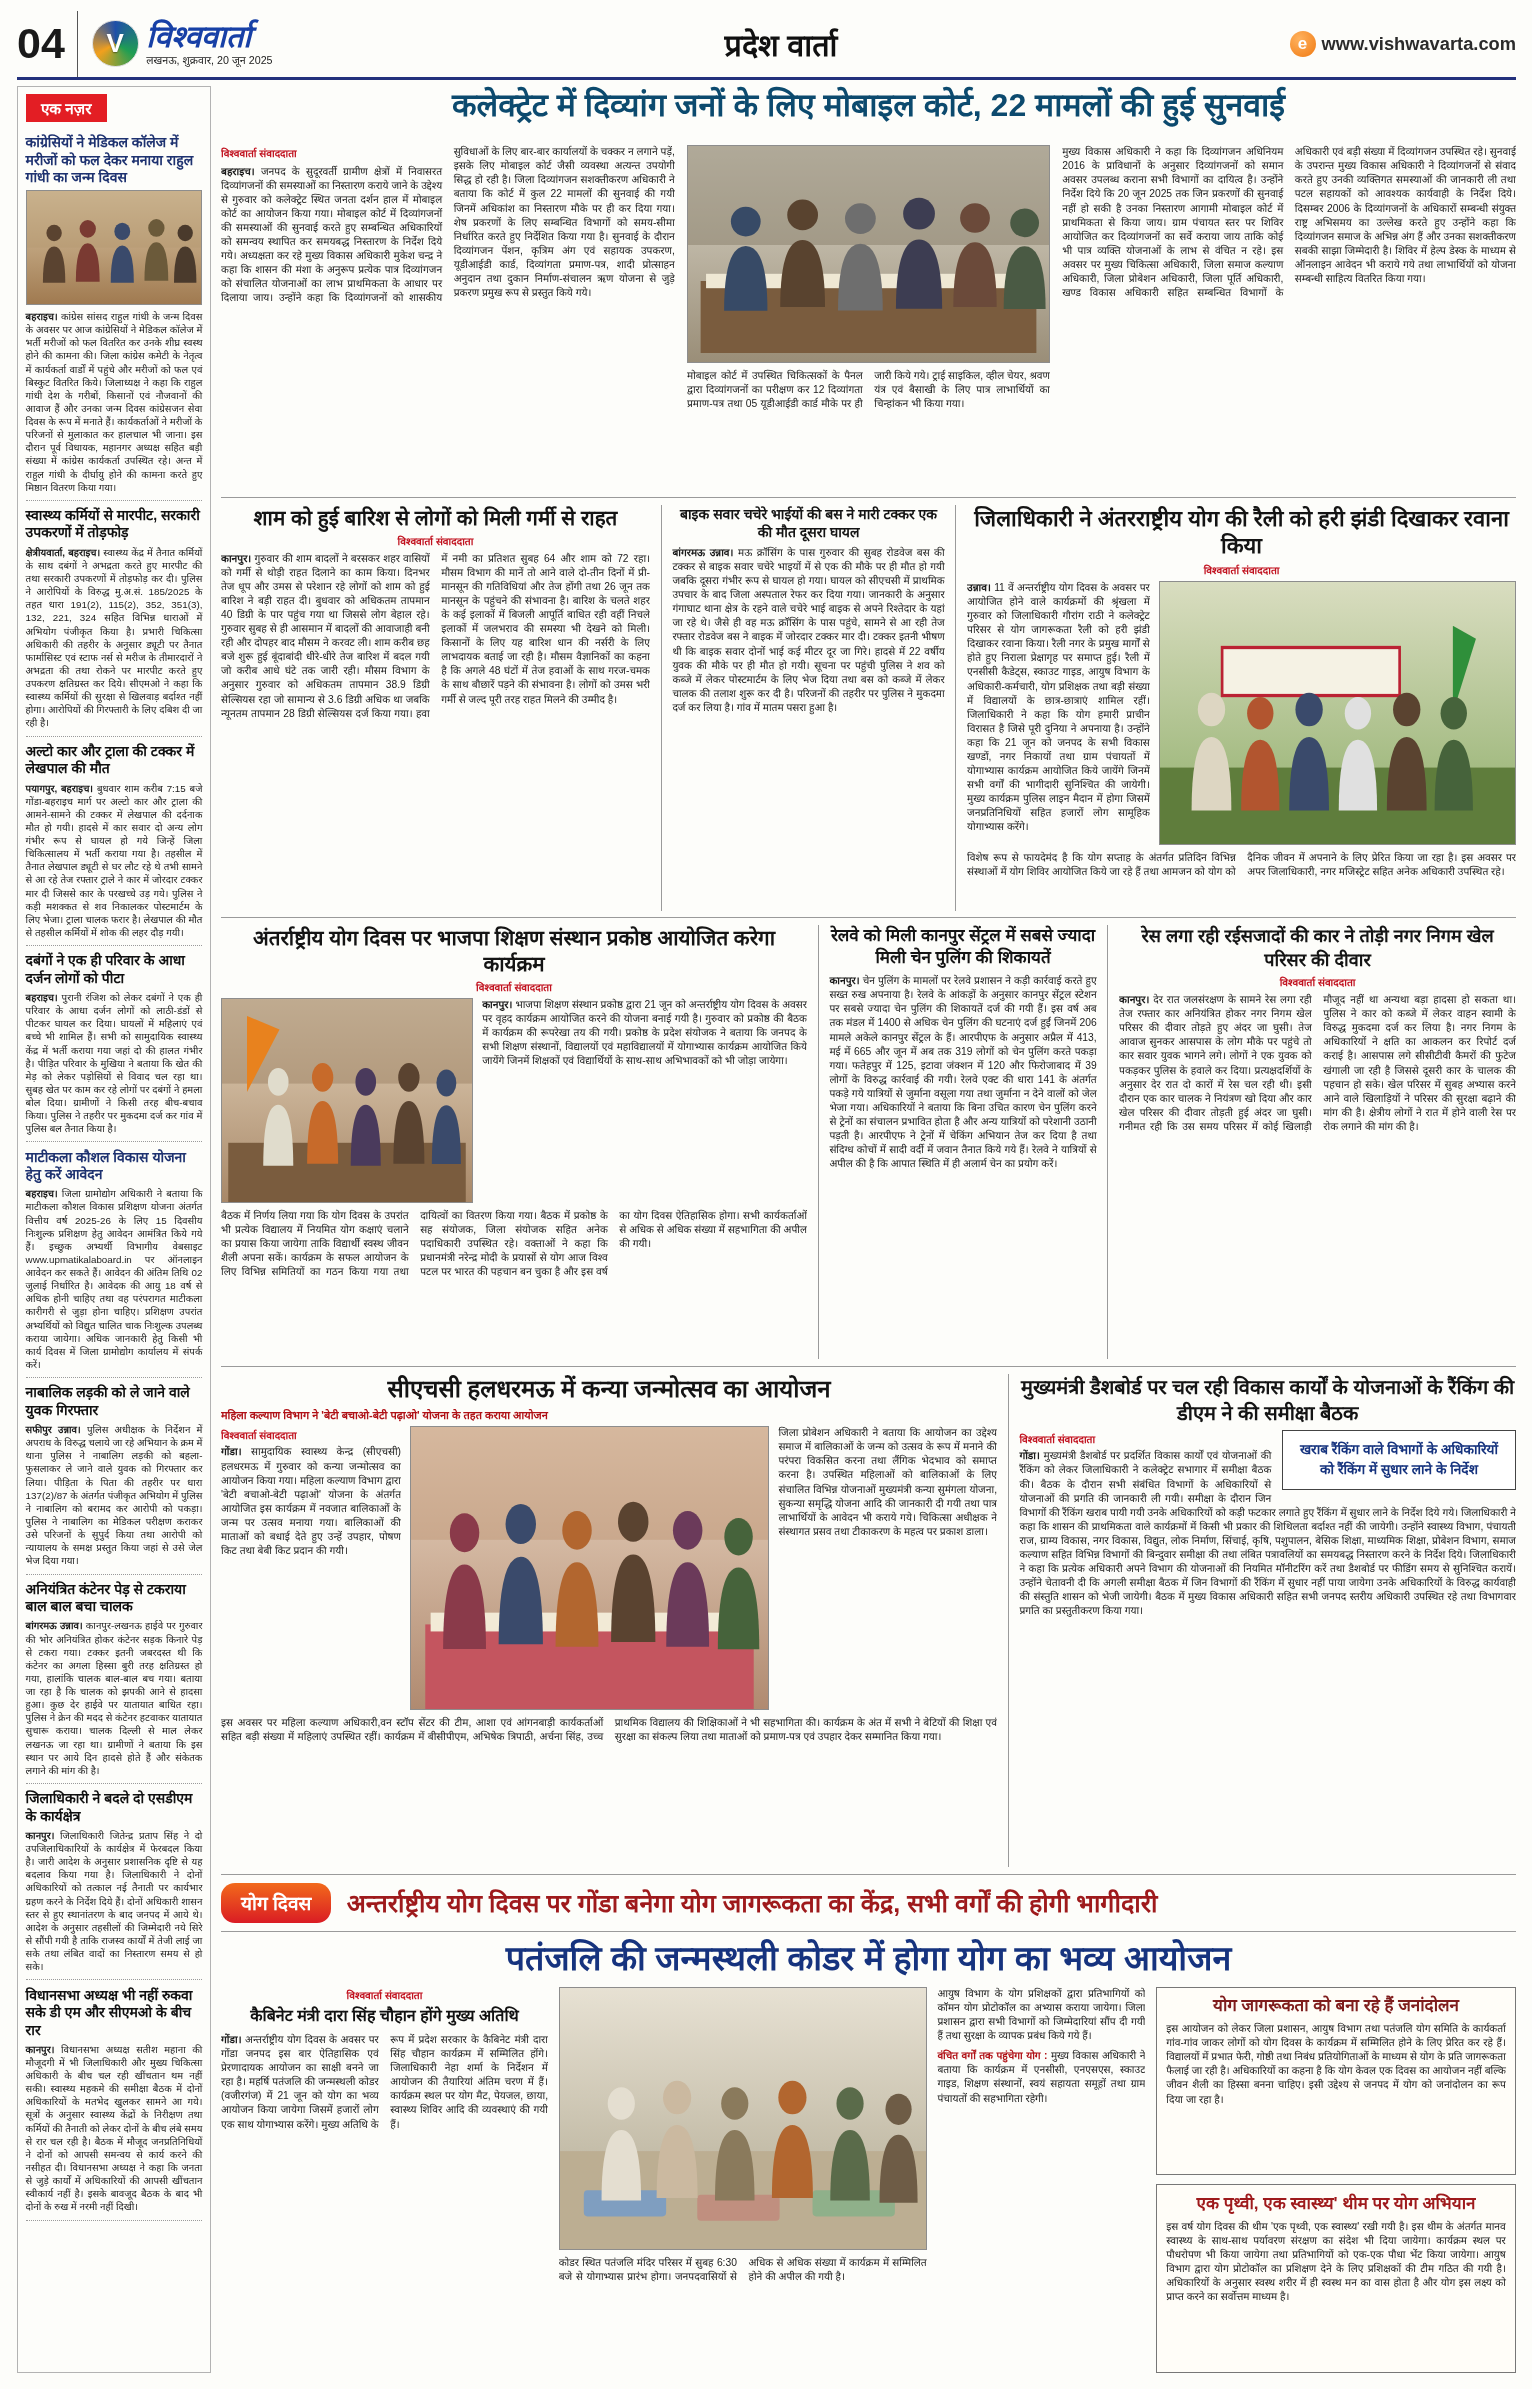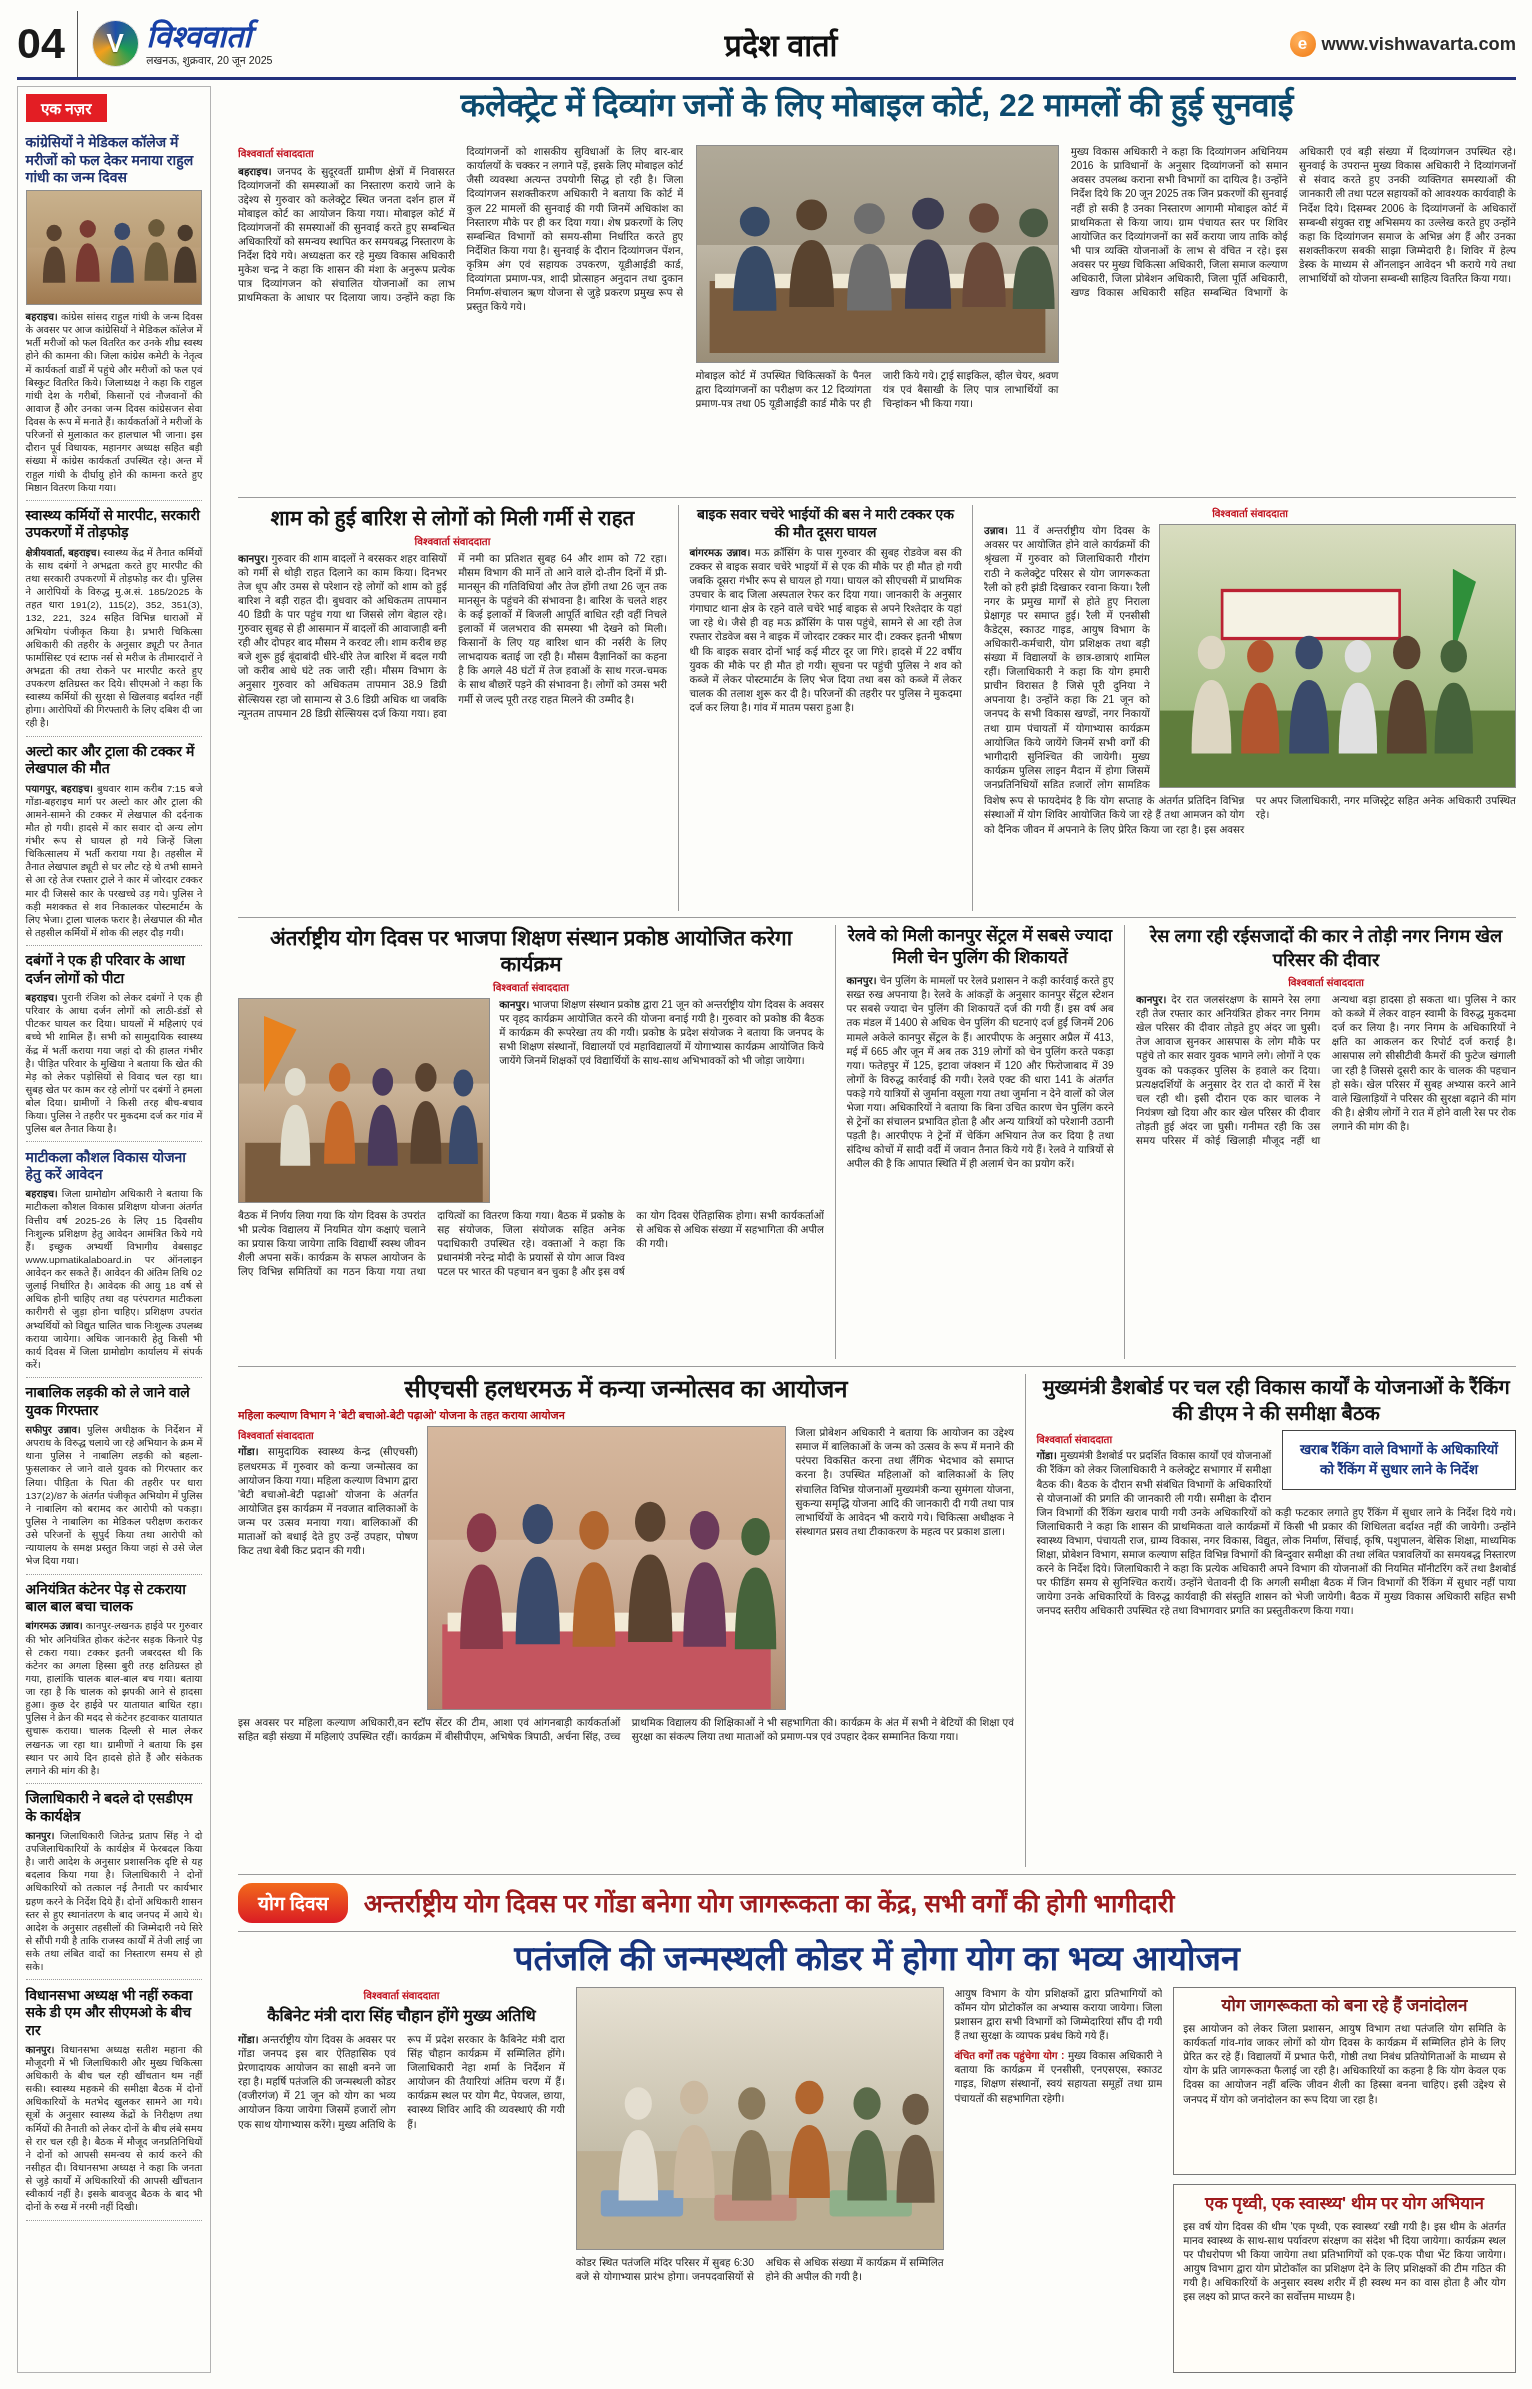--- a/index.html
+++ b/index.html
@@ -16,21 +16,21 @@
   .logo i{font-style:normal;color:#fff;font-size:26px;font-weight:bold;text-shadow:0 0.8px 1.5px #00000066}
   .brand-txt{display:flex;flex-direction:column}
   .brand-name{font-size:30.5px;font-weight:bold;font-style:italic;color:#1740a6;line-height:1.05}
   .brand-sub{font-size:10.7px;color:#222;margin-top:1.5px}
   .section-title{flex:1;text-align:center;font-size:30.5px;font-weight:bold;color:#101010}
   .site{display:flex;align-items:center;gap:6.1px;cursor:pointer}
   .site-icon{width:26px;height:26px;border-radius:50%;background:radial-gradient(circle at 35% 30%,#ffb25e,#f07a12);
              color:#fff;font-weight:bold;font-size:17px;display:flex;align-items:center;justify-content:center}
   .site-url{font-size:18.3px;font-weight:bold;color:#2b2b2b}
   
-  .content{display:flex;gap:27px;height:2287px;margin-top:6.1px;overflow:hidden}
+  .content{display:flex;gap:10px;height:2287px;margin-top:6.1px;overflow:hidden}
   
   .sidebar{width:194px;flex:none;border:0.8px solid #b3b3b3;padding:7.6px 7.6px 0 7.6px;overflow:hidden}
   .sb-label{display:inline-block;background:#e31e24;color:#fff;font-weight:bold;font-size:15.3px;
             padding:3.8px 15.3px;margin-bottom:6.1px}
   .sb-art{border-bottom:0.8px dotted #9a9a9a;padding:6.1px 0}
   .sb-head{font-size:14px;line-height:1.25;font-weight:bold;color:#101010;margin-bottom:3.8px}
   .sb-head.blue{color:#1e3270}
   .sidebar .bt{font-size:9.8px;line-height:1.34}
   .sb-art .photo{width:100%;height:115px;margin:3.1px 0 4.6px}
   
@@ -269,20 +269,21 @@
         </article>
 
         <article class="art-bike">
           <h2>बाइक सवार चचेरे भाईयों की बस ने मारी टक्कर एक की मौत दूसरा घायल</h2>
           <div class="one">
             <p class="bt"><b class="dl">बांगरमऊ उन्नाव।</b> <span>मऊ क्रॉसिंग के पास गुरुवार की सुबह रोडवेज बस की टक्कर से बाइक सवार चचेरे भाइयों में से एक की मौके पर ही मौत हो गयी जबकि दूसरा गंभीर रूप से घायल हो गया। घायल को सीएचसी में प्राथमिक उपचार के बाद जिला अस्पताल रेफर कर दिया गया। जानकारी के अनुसार गंगाघाट थाना क्षेत्र के रहने वाले चचेरे भाई बाइक से अपने रिश्तेदार के यहां जा रहे थे। जैसे ही वह मऊ क्रॉसिंग के पास पहुंचे, सामने से आ रही तेज रफ्तार रोडवेज बस ने बाइक में जोरदार टक्कर मार दी। टक्कर इतनी भीषण थी कि बाइक सवार दोनों भाई कई मीटर दूर जा गिरे। हादसे में 22 वर्षीय युवक की मौके पर ही मौत हो गयी। सूचना पर पहुंची पुलिस ने शव को कब्जे में लेकर पोस्टमार्टम के लिए भेज दिया तथा बस को कब्जे में लेकर चालक की तलाश शुरू कर दी है। परिजनों की तहरीर पर पुलिस ने मुकदमा दर्ज कर लिया है। गांव में मातम पसरा हुआ है।</span></p>
           </div>
         </article>
 
         <article class="art-rally">
+          <h2>जिलाधिकारी ने अंतरराष्ट्रीय योग की रैली को हरी झंडी दिखाकर रवाना किया</h2>
           <div class="by">विश्ववार्ता संवाददाता</div>
           <div class="rally-flex">
             <div class="rally-text">
               <p class="bt"><b class="dl">उन्नाव।</b> <span>11 वें अन्तर्राष्ट्रीय योग दिवस के अवसर पर आयोजित होने वाले कार्यक्रमों की श्रृंखला में गुरुवार को जिलाधिकारी गौरांग राठी ने कलेक्ट्रेट परिसर से योग जागरूकता रैली को हरी झंडी दिखाकर रवाना किया। रैली नगर के प्रमुख मार्गों से होते हुए निराला प्रेक्षागृह पर समाप्त हुई। रैली में एनसीसी कैडेट्स, स्काउट गाइड, आयुष विभाग के अधिकारी-कर्मचारी, योग प्रशिक्षक तथा बड़ी संख्या में विद्यालयों के छात्र-छात्राएं शामिल रहीं। जिलाधिकारी ने कहा कि योग हमारी प्राचीन विरासत है जिसे पूरी दुनिया ने अपनाया है। उन्होंने कहा कि 21 जून को जनपद के सभी विकास खण्डों, नगर निकायों तथा ग्राम पंचायतों में योगाभ्यास कार्यक्रम आयोजित किये जायेंगे जिनमें सभी वर्गों की भागीदारी सुनिश्चित की जायेगी। मुख्य कार्यक्रम पुलिस लाइन मैदान में होगा जिसमें जनप्रतिनिधियों सहित हजारों लोग सामूहिक योगाभ्यास करेंगे।</span></p>
             </div>
             <div class="photo ph-rally">
               <svg viewBox="0 0 400 240" preserveAspectRatio="none">
                 <rect x="0" y="170" width="400" height="70" fill="#5f7d3c"></rect>
                 <rect x="70" y="60" width="200" height="44" fill="#f5f2e4" stroke="#b23" stroke-width="3"></rect>
                 <path d="M330 40 L330 120 L356 52 Z" fill="#2f8f3a"></path>

